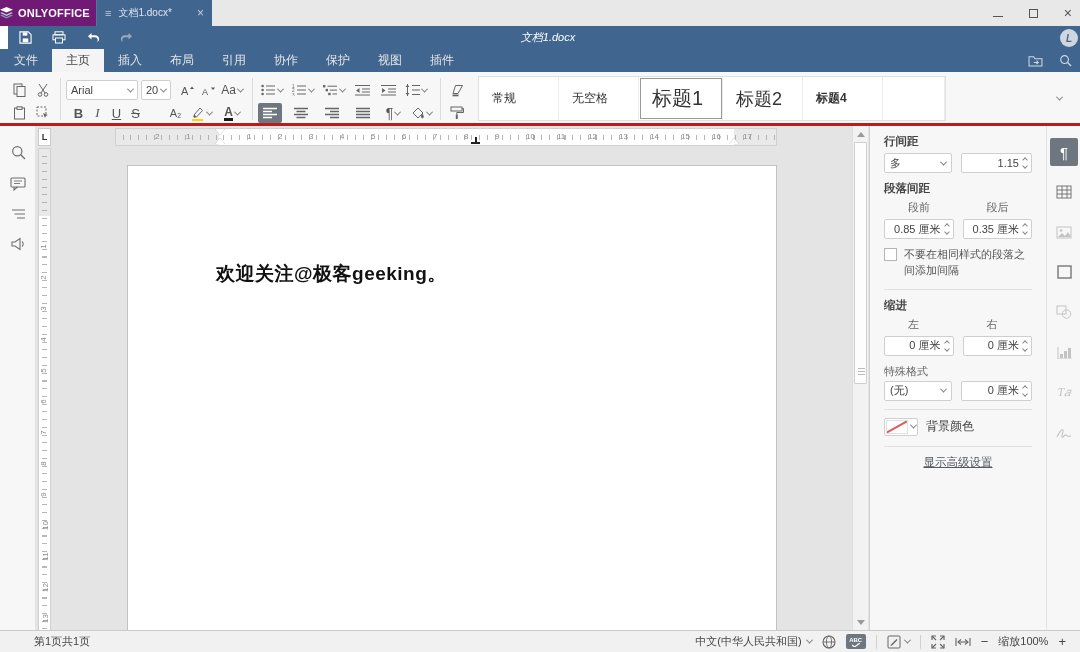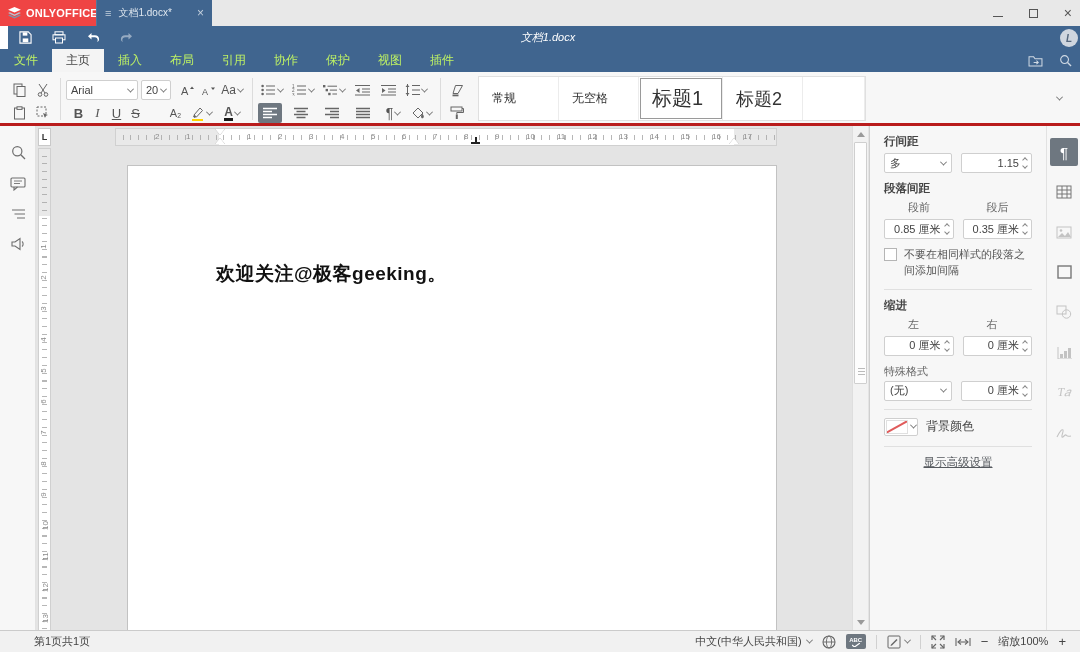--- a/index.html
+++ b/index.html
@@ -2,42 +2,42 @@
 <html><head>
 <meta charset="utf-8">
 <style>
   * { margin:0; padding:0; box-sizing:border-box; }
   html,body { width:1080px; height:652px; overflow:hidden; }
   body { font-family:"Liberation Sans", sans-serif; font-size:12px; color:#444; background:#fff; }
   .app { position:relative; width:1080px; height:652px; background:#fff; }
 
   
   .titlebar { position:absolute; left:0; top:0; width:1080px; height:26px; background:#e8e8e8; }
-  .logo { position:absolute; left:0; top:0; width:96px; height:26px; background:#ef4444; color:#fff;
-          display:flex; align-items:center; gap:5px; padding-left:8px; font-weight:bold; font-size:11px; letter-spacing:.2px; }
+  .logo { position:absolute; left:0; top:0; width:96px; height:26px; background:#701a75; color:#fff;
+          display:flex; align-items:center; gap:5px; font-weight:bold; font-size:11px; letter-spacing:.2px; }
   .doctab { position:absolute; left:96px; top:0; width:116px; height:26px; background:#40658f; color:#dfe7ef;
             display:flex; align-items:center; gap:7px; padding:0 8px; font-size:10px; border-left:1px solid #557699; }
   .doctab .burger { font-size:11px; color:#c3d0dd; }
   .doctab .tab-close { margin-left:auto; color:#c3d0dd; font-size:12px; cursor:pointer; }
   .wincontrols { position:absolute; right:8px; top:0; height:26px; display:flex; align-items:center; gap:26px; color:#555; }
   .win-min { width:10px; border-top:1px solid #555; display:inline-block; margin-top:6px; }
   .win-max { width:9px; height:9px; border:1px solid #555; display:inline-block; }
   .win-close { font-size:14px; line-height:1; }
 
   
   .header { position:absolute; left:8px; top:26px; width:1080px; height:23px; background:#40658f;font-style:italic; }
   .quick { position:absolute; left:8px; top:0; height:23px; display:flex; align-items:center; gap:16px; }
   .qbtn { width:18px; height:17px; display:flex; align-items:center; justify-content:center; }
   .doc-title { position:absolute; left:0; right:0; top:0; height:23px; text-align:center; line-height:23px; color:#fff; font-size:11px; }
   .avatar { position:absolute; right:10px; top:3px; width:18px; height:18px; border-radius:50%; background:#cfd6df;
             color:#55677d; font-size:10px; font-weight:bold; display:flex; align-items:center; justify-content:center; }
 
   
   .menubar { position:absolute; left:0; top:49px; width:1080px; height:23px; background:#40658f; display:flex; align-items:stretch; }
-  .mtab { padding:0 14px; display:flex; align-items:center; color:#bef264; font-size:12px; cursor:pointer; }
+  .mtab { padding:0 14px; display:flex; align-items:center; color:#e5e5e5; font-size:12px; cursor:pointer; }
   .mtab.active { background:#f4f4f4; color:#444; }
   .menu-right { position:absolute; right:8px; top:0; height:23px; display:flex; align-items:center; gap:16px; }
 
   
   .toolbar { position:absolute; left:0; top:72px; width:1080px; height:54px; background:#f7f7f7; border-bottom:3px solid #b91c1c; }
   .tsep { position:absolute; top:6px; width:1px; height:42px; background:#dcdcdc; }
   .tbtn { position:absolute; height:20px; display:flex; align-items:center; justify-content:center; gap:2px;
           color:#555; font-size:12px; border-radius:2px; padding:0 2px; }
   .tbtn.toggled { background:#6e7780; color:#fff; }
   .combo { position:absolute; height:20px; background:#fff; border:1px solid #cfcfcf; border-radius:2px;
@@ -402,20 +402,21 @@
 
     <span class="tbtn" style="left:470px; top:8px; width:0;"></span>
 
     <div class="styles-wrap">
       <div style="display:flex;">
 
       <div class="stylebox st-normal">常规</div>
           <div class="stylebox st-nospace">无空格</div>
           <div class="stylebox active st-h1">标题1</div>
           <div class="stylebox st-h2">标题2</div>
+          <div class="stylebox st-h4">标题4</div>
         </div>
       <div class="stylebox st-empty"></div>
     </div>
     <div class="styles-more">
         <span class="chv"></span>
       </div>
   </div>
 
   <div class="main">
 

